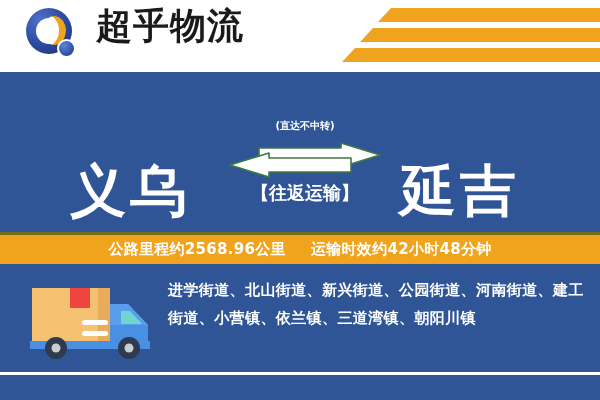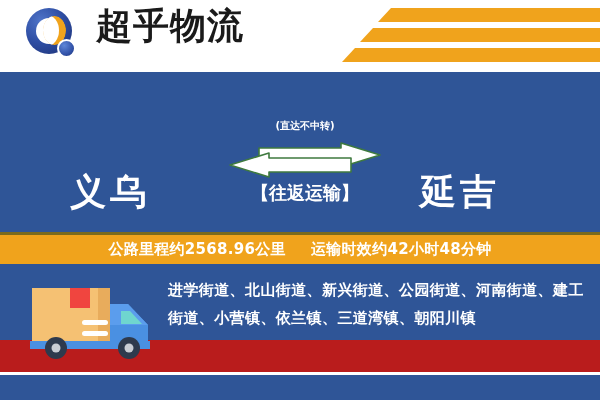--- a/index.html
+++ b/index.html
@@ -10,21 +10,21 @@
   body {
     width: 600px;
     height: 400px;
     font-family: "Liberation Sans", sans-serif;
     overflow: hidden;
   }
   #poster {
     position: relative;
     width: 600px;
     height: 400px;
-    background: #b91c1c;
+    background: #8b5cf6;
     overflow: hidden;
   }
 
   
   .header {
     position: absolute;
     left: 0; top: 0;
     width: 600px;
     height: 72px;
     background: #ffffff;
@@ -118,28 +118,28 @@
     left: 0; top: 72px;
     width: 600px;
     height: 160px;
     background: #2f5597;
   }
   .city {
     position: absolute;
     top: 120px;
     transform: translateY(-50%);
     font-family: "DejaVu Sans", "Liberation Sans", sans-serif;
-    font-size: 36px;
+    font-size: 56px;
     font-weight: bold;
     color: #ffffff;
     letter-spacing: 4px;
     white-space: nowrap;
   }
   .city.origin { left: 70px; }
-  .city.dest   { left: 420px; }
+  .city.dest   { left: 400px; }
 
   .arrow-zone {
     position: absolute;
     left: 225px; top: 45px;
     width: 160px; height: 110px;
     text-align: center;
   }
   .note-top {
     font-family: "DejaVu Sans", "Liberation Sans", sans-serif;
     font-size: 10px;
@@ -186,21 +186,21 @@
     letter-spacing: 0.3px;
     white-space: nowrap;
   }
   .stats-gap { display: inline-block; width: 14px; }
 
   
   .coverage {
     position: absolute;
     left: 0; top: 264px;
     width: 600px;
-    height: 76px;
+    height: 136px;
     background: #2f5597;
   }
   .truck {
     position: absolute;
     left: 26px; top: 14px;
     width: 128px; height: 84px;
   }
   .areas {
     position: absolute;
     left: 168px; top: 12px;

